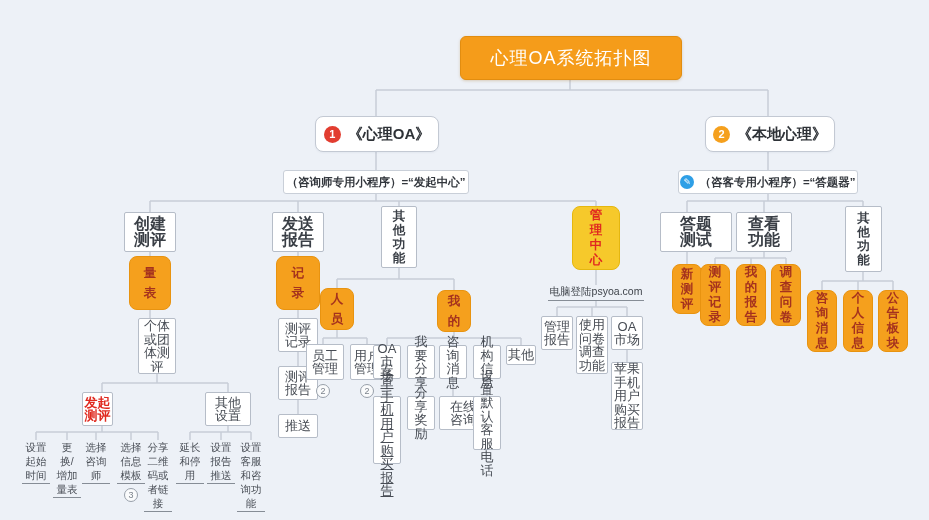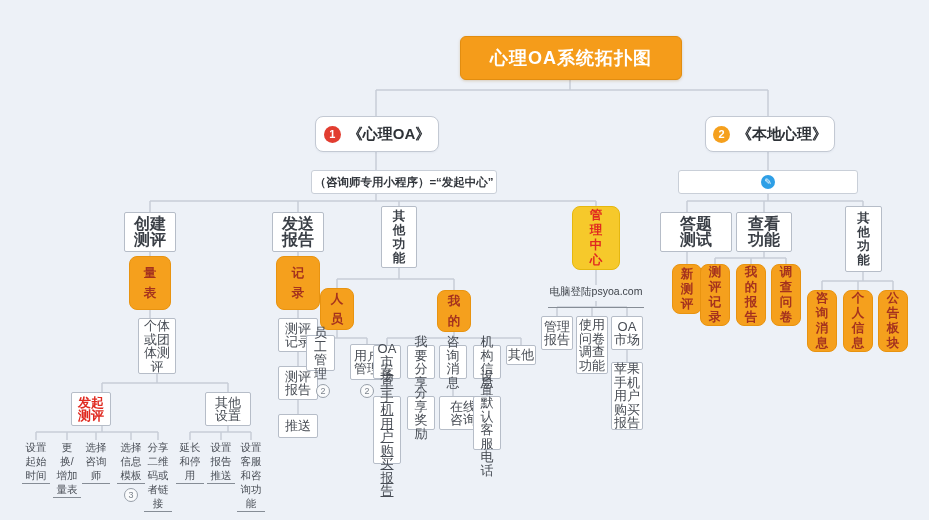--- a/index.html
+++ b/index.html
@@ -24,24 +24,24 @@
           border:1px solid #c3c9d3;border-radius:8px;font-size:15px;font-weight:700;color:#2e3237;
           box-shadow:0 1px 2px rgba(40,60,90,.05);}
   .badge{width:17px;height:17px;border-radius:50%;color:#fff;font-size:11px;font-weight:700;
          display:flex;align-items:center;justify-content:center;flex:0 0 auto;}
   .badge.red{background:#e23d30;}
   .badge.org{background:#f5a01d;}
   .badge.blue{background:#2e9fe6;width:14px;height:14px;font-size:9px;}
   .sub{position:absolute;display:flex;align-items:center;justify-content:center;gap:5px;background:#fff;
        border:1px solid #c9cfd8;border-radius:3px;font-size:11.5px;font-weight:600;color:#33373d;box-sizing:border-box;}
   .title-box{position:absolute;background:#f59c1a;border:1px solid #e28d10;border-radius:6px;color:#fff;
-       font-size:18px;font-weight:700;letter-spacing:1px;display:flex;align-items:center;justify-content:center;
+       font-size:18px;font-weight:400;letter-spacing:1px;display:flex;align-items:center;justify-content:center;
        box-shadow:0 1px 3px rgba(150,90,0,.25);}
   .pclogin{position:absolute;font-size:10.5px;color:#3f444b;border-bottom:1px solid #868d96;
-       text-align:center;box-sizing:border-box;padding-bottom:8px;}
+       text-align:center;box-sizing:border-box;padding-bottom:1px;}
 </style>
 </head>
 <body>
 
 <div class="stage">
 
   <svg class="wires" viewBox="0 0 929 520">
     <path fill="none" stroke="#c7cdd7" stroke-width="1.5" stroke-linejoin="round" d="
       M570 78 V90 M376 90 H768 M376 90 V116 M768 90 V116
       M376 150 V170 M376 194 V201 M150 201 H596 M150 201 V212 M298 201 V212 M399 201 V206 M596 201 V206
@@ -58,30 +58,31 @@
       M687 252 V264 M764 252 V258 M715 258 H786 M715 258 V264 M751 258 V264 M786 258 V264
       M863 272 V281 M822 281 H893 M822 281 V290 M858 281 V290 M893 281 V290"></path>
   </svg>
 
   <div class="title-box" style="left:460px;top:36px;width:220px;height:42px;">心理OA系统拓扑图</div>
 
   <div class="branch" style="left:315px;top:116px;width:122px;height:34px;">
     <span class="badge red">1</span>
     <span>《心理OA》</span>
   </div>
-  <div class="sub" style="left:283px;top:170px;width:186px;height:24px;margin-left:28px;">
+  <div class="sub" style="left:283px;top:170px;width:186px;height:24px;">
     <span>（咨询师专用小程序）=“发起中心”</span>
   </div>
 
   <div class="branch" style="left:705px;top:116px;width:128px;height:34px;">
     <span class="badge org">2</span>
     <span>《本地心理》</span>
   </div>
   <div class="sub" style="left:678px;top:170px;width:180px;height:24px;">
     <span class="badge blue">✎</span>
+    <span>（咨客专用小程序）=“答题器”</span>
   </div>
 
   <div class="node w b3" style="left:124px;top:212px;width:52px;height:40px;">创建
 测评</div>
   <div class="node w b3" style="left:272px;top:212px;width:52px;height:40px;">发送
 报告</div>
   <div class="node w b3v" style="left:381px;top:206px;width:36px;height:62px;">其
 他
 功
 能</div>
@@ -98,21 +99,21 @@
 他
 功
 能</div>
 
   <div class="node o o2" style="left:129px;top:256px;width:42px;height:54px;">量
 表</div>
   <div class="node w" style="left:138px;top:318px;width:38px;height:56px;">个体
 或团
 体测
 评</div>
-  <div class="node w redtxt" style="left:71px;top:392px;width:40px;height:34px;">发起
+  <div class="node w redtxt" style="left:82px;top:392px;width:31px;height:34px;">发起
 测评</div>
   <div class="node w" style="left:205px;top:392px;width:46px;height:34px;">其他
 设置</div>
 
   <div class="leaf" style="left:22px;top:440px;width:28px;">设置
 起始
 时间</div>
   <div class="leaf" style="left:53px;top:440px;width:28px;">更
 换/
 增加
@@ -144,21 +145,21 @@
   <div class="node o o2" style="left:276px;top:256px;width:44px;height:54px;">记
 录</div>
   <div class="node w" style="left:278px;top:318px;width:40px;height:34px;">测评
 记录</div>
   <div class="node w" style="left:278px;top:366px;width:40px;height:34px;">测评
 报告</div>
   <div class="node w" style="left:278px;top:414px;width:40px;height:24px;">推送</div>
 
   <div class="node o o2" style="left:320px;top:288px;width:34px;height:42px;">人
 员</div>
-  <div class="node w" style="left:306px;top:335px;width:29px;height:36px;">员工
+  <div class="node w" style="left:306px;top:344px;width:38px;height:36px;">员工
 管理</div>
   <div class="chip" style="left:316px;top:384px;">2</div>
   <div class="node w" style="left:350px;top:344px;width:34px;height:36px;">用户
 管理</div>
   <div class="chip" style="left:360px;top:384px;">2</div>
 
   <div class="node o o2" style="left:437px;top:290px;width:34px;height:42px;">我
 的</div>
   <div class="node w" style="left:373px;top:345px;width:28px;height:34px;">OA
 市场</div>

